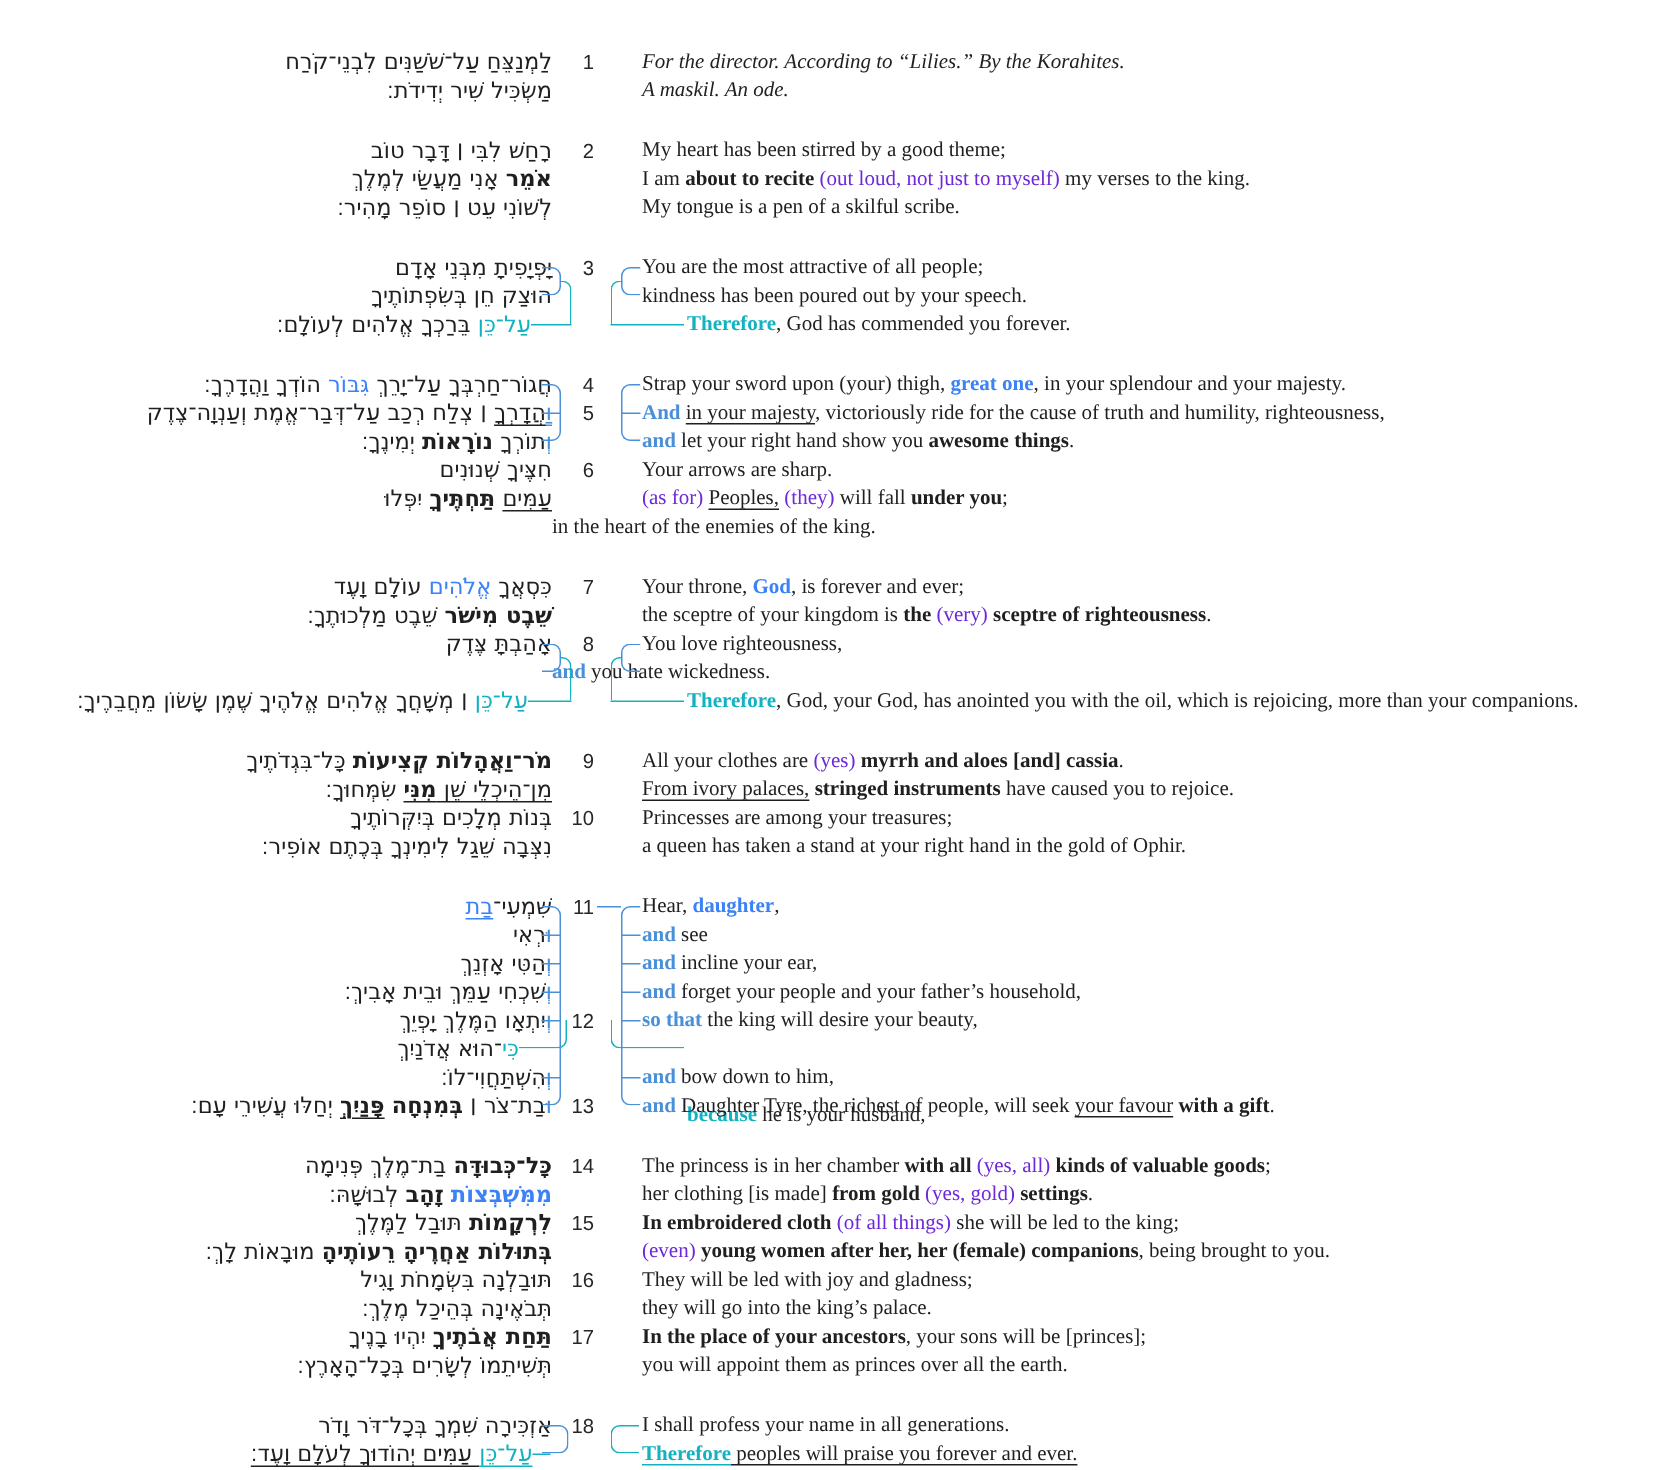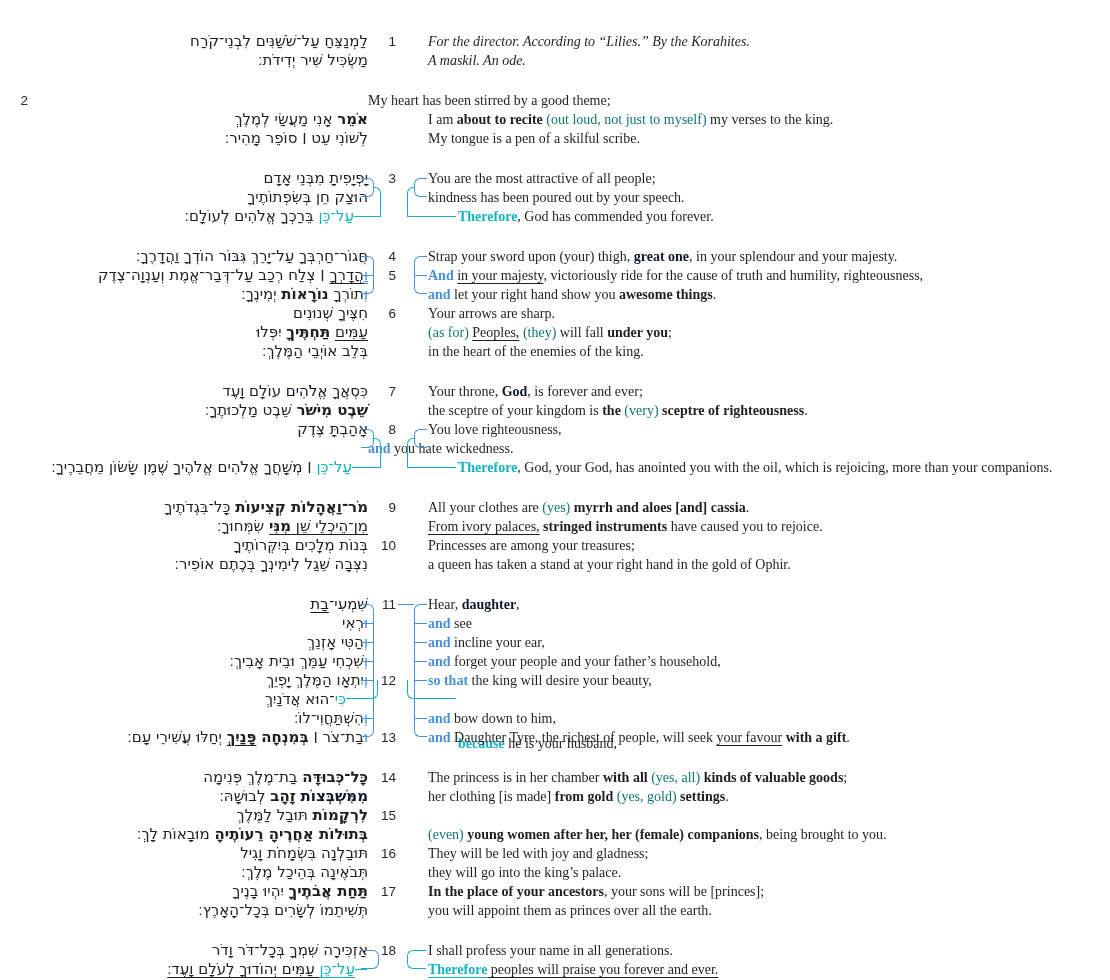--- a/index.html
+++ b/index.html
@@ -9,24 +9,24 @@
   .stanza{position:relative;margin-top:21px;}
   .stanza:first-child{margin-top:12px;}
   .row{display:grid;grid-template-columns:368px 60px 1fr;height:19px;line-height:19px;}
   .heb{direction:rtl;text-align:right;font-family:"DejaVu Sans",sans-serif;
        font-size:15px;white-space:nowrap;}
   .numcell{position:relative;}
   .num{width:26px;margin-left:2px;text-align:right;font-size:13.5px;color:#262626;}
   .eng{font-size:14px;white-space:nowrap;font-family:Liberation Serif, serif;}
   .b{font-weight:bold;}
   .it{font-style:italic;}
-  .gray{color:#0f766e;}
+  .gray{color:#6d28d9;}
   .teal{color:#12b2c1;}
   .blue{color:#4a90d9;}
-  .purple{color:#0f172a;}
+  .purple{color:#3b82f6;}
   .u{text-decoration:underline;text-underline-offset:3px;text-decoration-thickness:1px;}
   .bseg{position:absolute;pointer-events:none;box-sizing:border-box;}
 </style>
 </head>
 <body>
 
 <div id="doc">
     <div class="stanza">
       <div class="row">
         <div class="heb"><span>לַמְנַצֵּחַ עַל־שֹׁשַׁנִּים לִבְנֵי־קֹרַח</span></div>
@@ -36,20 +36,21 @@
         <div class="eng"><span class="it">For the director. According to “Lilies.” By the Korahites.</span></div>
       </div>
       <div class="row">
         <div class="heb"><span>מַשְׂכִּיל שִׁיר יְדִידֹת׃</span></div>
         <div class="numcell"></div>
         <div class="eng"><span class="it">A maskil. An ode.</span></div>
       </div>
     </div>
     <div class="stanza">
       <div class="row">
+        <div class="heb"><span>רָחַשׁ לִבִּי ׀ דָּבָר טוֹב</span></div>
         <div class="numcell">
           <div class="num">2</div>
         </div>
         <div class="eng"><span>My heart has been stirred by a good theme;</span></div>
       </div>
       <div class="row">
         <div class="heb"><span class="b">אֹמֵר</span><span> אָנִי מַעֲשַׂי לְמֶלֶךְ</span></div>
         <div class="numcell"></div>
         <div class="eng"><span>I am </span><span class="b">about to recite</span><span> </span><span class="gray">(out loud, not just to myself)</span><span> my verses to the king.</span></div>
       </div>
@@ -110,21 +111,20 @@
           <div class="num">6</div>
         </div>
         <div class="eng"><span>Your arrows are sharp.</span></div>
       </div>
       <div class="row">
         <div class="heb"><span class="u">עַמִּים</span><span> </span><span class="b">תַּחְתֶּיךָ</span><span> יִפְּלוּ</span></div>
         <div class="numcell"></div>
         <div class="eng"><span class="gray">(as for)</span><span> </span><span class="u">Peoples,</span><span> </span><span class="gray">(they)</span><span> will fall </span><span class="b">under you</span><span>;</span></div>
       </div>
       <div class="row">
-        <div class="heb"><span>בְּלֵב אוֹיְבֵי הַמֶּלֶךְ׃</span></div>
         <div class="numcell"></div>
         <div class="eng"><span>in the heart of the enemies of the king.</span></div>
       </div>
       <div class="bseg" style="left: 414px; top: 9px; width: 13px; height: 38px; border-left: 1.5px solid rgb(74, 144, 217); border-top: 1.5px solid rgb(74, 144, 217); border-bottom: 1.5px solid rgb(74, 144, 217); border-radius: 6px 0px 0px 6px;"></div>
       <div class="bseg" style="left: 414px; top: 28px; width: 13px; height: 0px; border-top: 1.5px solid rgb(74, 144, 217);"></div>
       <div class="bseg" style="left: 361px; top: 9px; width: 13px; height: 38px; border-right: 1.5px solid rgb(74, 144, 217); border-top: 1.5px solid rgb(74, 144, 217); border-bottom: 1.5px solid rgb(74, 144, 217); border-radius: 0px 6px 6px 0px;"></div>
       <div class="bseg" style="left: 361px; top: 28px; width: 13px; height: 0px; border-top: 1.5px solid rgb(74, 144, 217);"></div>
     </div>
     <div class="stanza">
       <div class="row">
@@ -262,20 +262,21 @@
       <div class="row">
         <div class="heb"><span class="purple b">מִמִּשְׁבְּצוֹת</span><span> </span><span class="b">זָהָב</span><span> לְבוּשָׁהּ׃</span></div>
         <div class="numcell"></div>
         <div class="eng"><span>her clothing [is made] </span><span class="b">from gold</span><span> </span><span class="gray">(yes, gold)</span><span> </span><span class="b">settings</span><span>.</span></div>
       </div>
       <div class="row">
         <div class="heb"><span class="b">לִרְקָמוֹת</span><span> תּוּבַל לַמֶּלֶךְ</span></div>
         <div class="numcell">
           <div class="num">15</div>
         </div>
+        <div class="eng"><span class="b">In embroidered cloth</span><span> </span><span class="gray">(of all things)</span><span> she will be led to the king;</span></div>
       </div>
       <div class="row">
         <div class="heb"><span class="b">בְּתוּלוֹת אַחֲרֶיהָ רֵעוֹתֶיהָ</span><span> מוּבָאוֹת לָךְ׃</span></div>
         <div class="numcell"></div>
         <div class="eng"><span class="gray">(even)</span><span> </span><span class="b">young women after her, her (female) companions</span><span>, being brought to you.</span></div>
       </div>
       <div class="row">
         <div class="heb"><span>תּוּבַלְנָה בִּשְׂמָחֹת וָגִיל</span></div>
         <div class="numcell">
           <div class="num">16</div>

